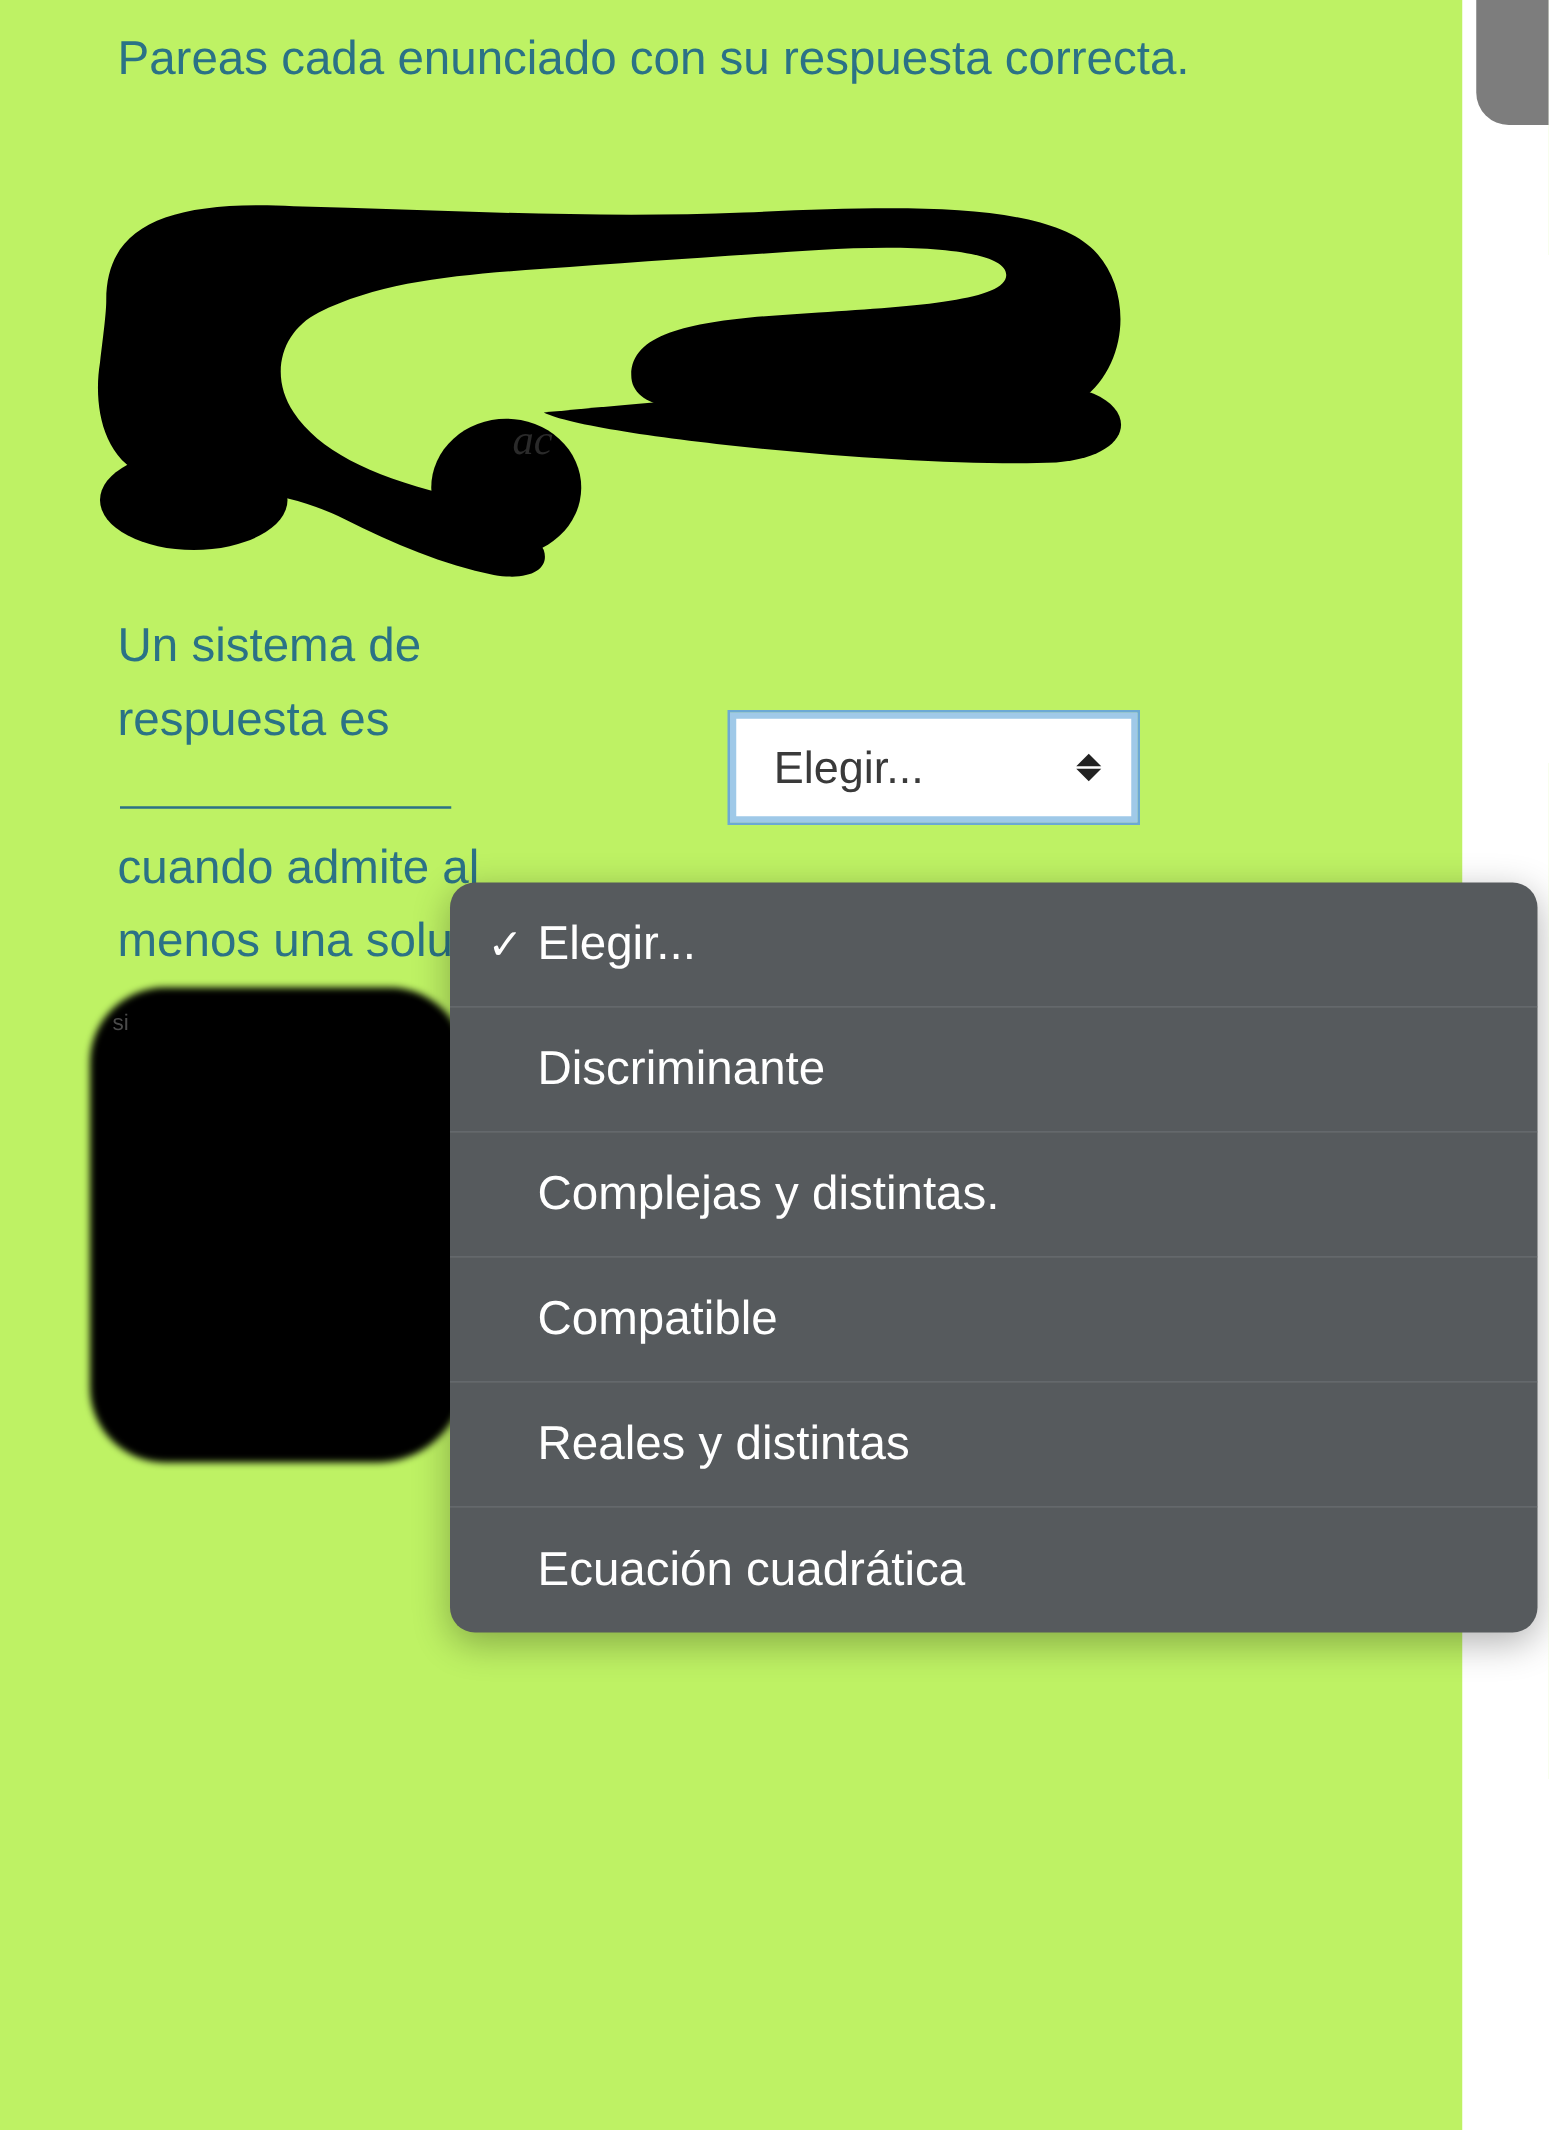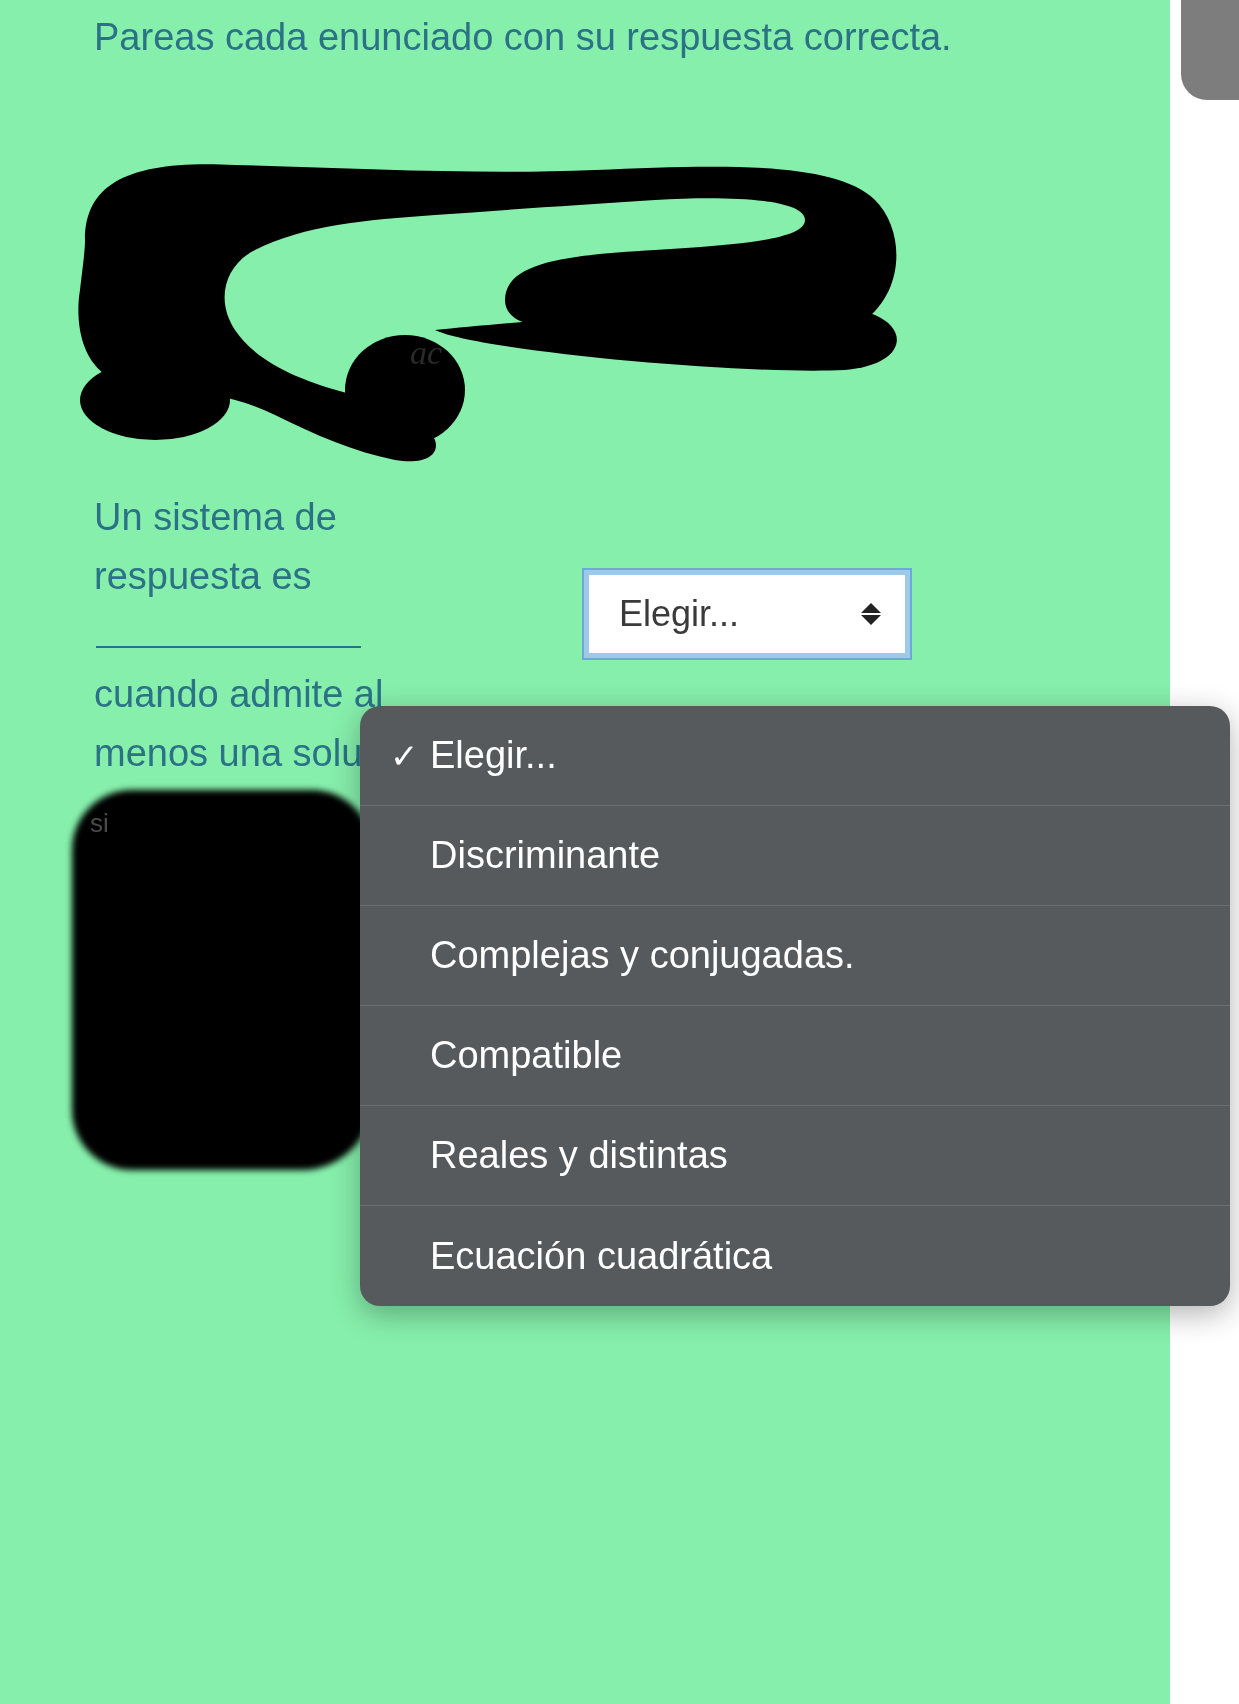--- a/index.html
+++ b/index.html
@@ -9,24 +9,24 @@
     }
     body {
       font-family: -apple-system, BlinkMacSystemFont, "Segoe UI", Helvetica, Arial, sans-serif;
       background: #fff;
       width: 1239px;
       height: 1704px;
       position: relative;
       overflow: hidden;
     }
     .content-area {
-      background: #86efac;
+      background: #bef264;
       width: 1170px;
       height: 1704px;
-      padding: 8px 80px 0 94px;
+      padding: 18px 80px 0 94px;
       position: relative;
     }
     .side-strip {
       position: absolute;
       right: 0;
       top: 0;
       width: 69px;
       height: 1704px;
       background: #fff;
     }
@@ -142,21 +142,21 @@
       height: 380px;
       background: #000;
       border-radius: 60px 60px 70px 60px;
       filter: blur(3px);
     }
     .redacted-2b {
       position: absolute;
       top: 808px;
       left: 90px;
       color: #4a4a4a;
-      font-size: 26px;
+      font-size: 18px;
       z-index: 3;
       text-align: right;
     }
     .dropdown-menu {
       position: absolute;
       top: 706px;
       left: 360px;
       width: 870px;
       background: #565a5d;
       border-radius: 20px;
@@ -247,21 +247,21 @@
 
   <div class="dropdown-menu">
     <div class="dropdown-item">
       <span class="check-mark">✓</span>
       <span class="item-label">Elegir...</span>
     </div>
     <div class="dropdown-item no-check">
       <span class="item-label">Discriminante</span>
     </div>
     <div class="dropdown-item no-check">
-      <span class="item-label">Complejas y conjugadas.</span>
+      <span class="item-label">Complejas y distintas.</span>
     </div>
     <div class="dropdown-item no-check">
       <span class="item-label">Compatible</span>
     </div>
     <div class="dropdown-item no-check">
       <span class="item-label">Reales y distintas</span>
     </div>
     <div class="dropdown-item no-check">
       <span class="item-label">Ecuación cuadrática</span>
     </div>

